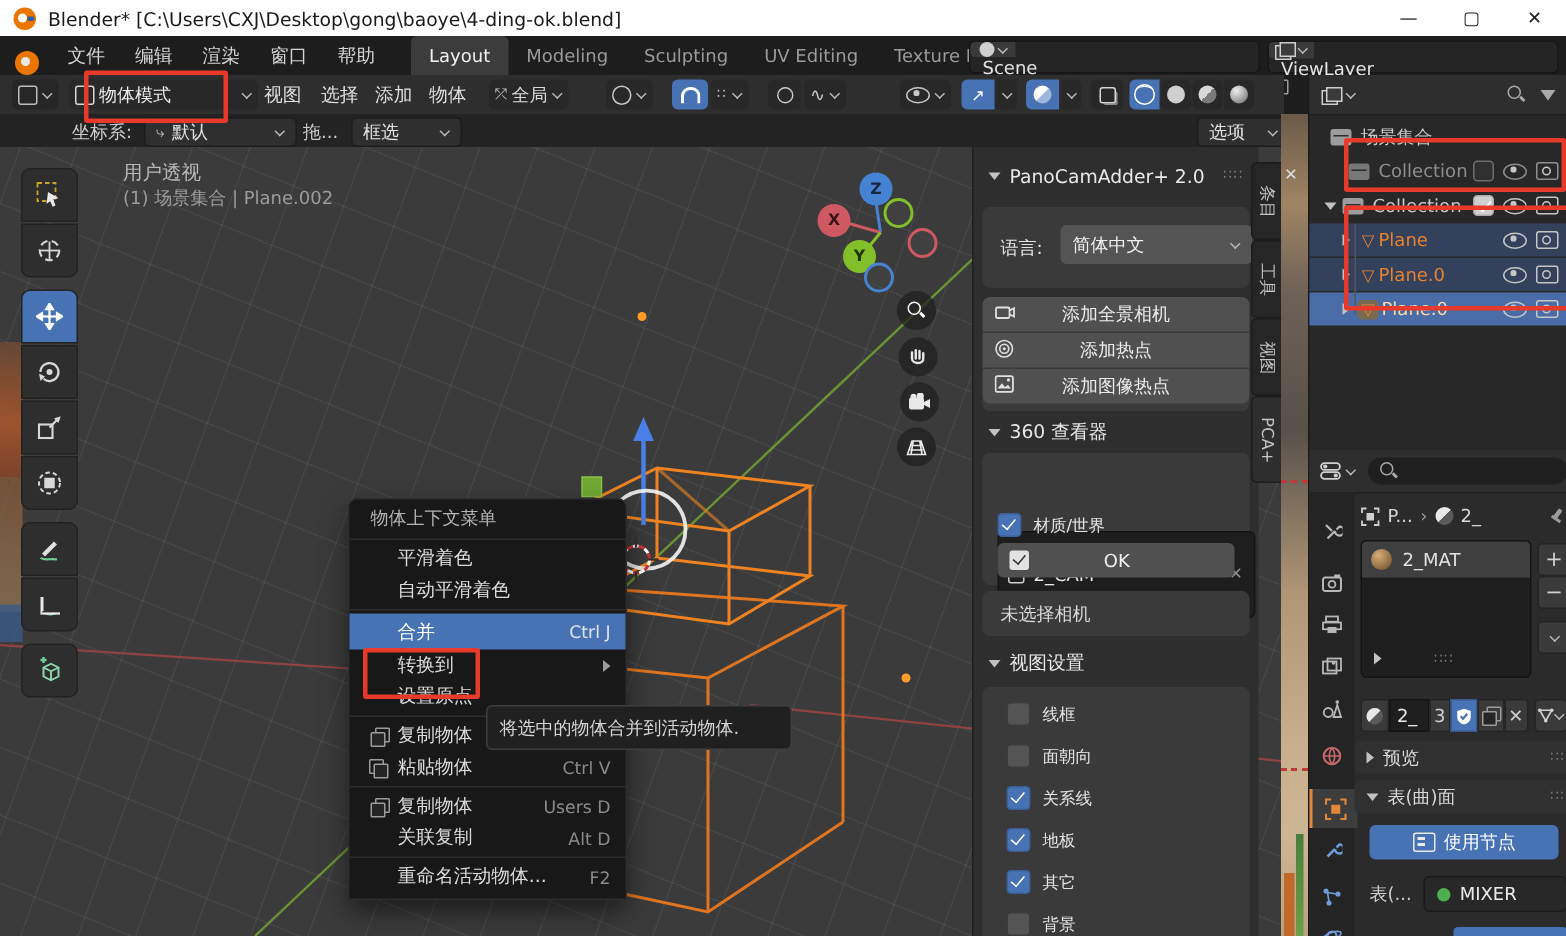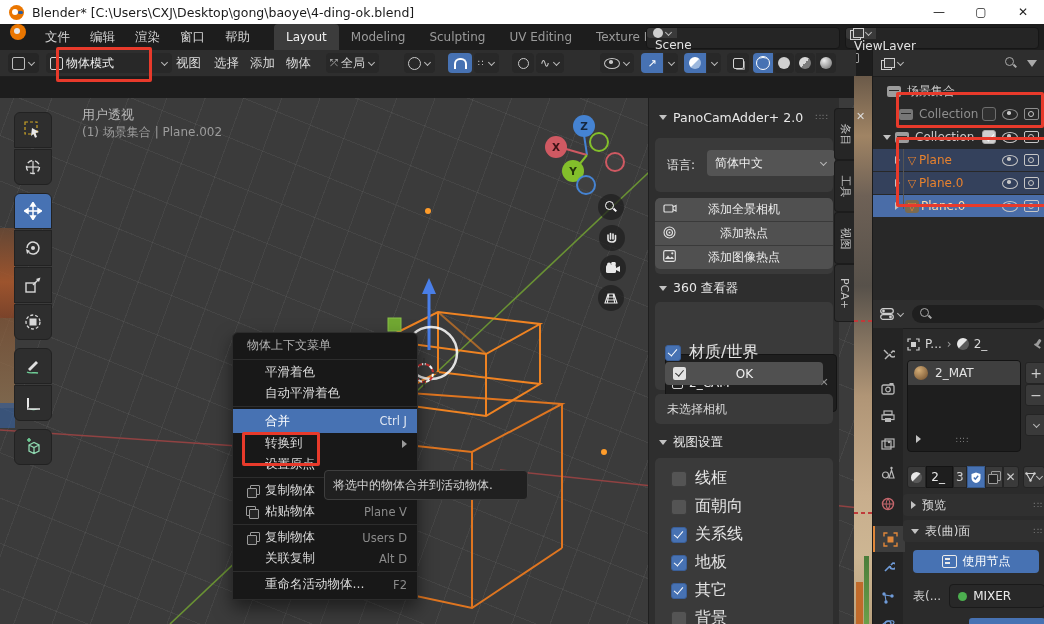--- a/index.html
+++ b/index.html
@@ -13,21 +13,21 @@
     border-right:1.4px solid #b9b9b9;border-bottom:1.4px solid #b9b9b9;transform:rotate(45deg);}
   
   #titlebar{left:0;top:0;width:1044px;height:24px;background:#ffffff;color:#111;display:flex;align-items:center;}
   .blogo{width:15px;height:15px;border-radius:50%;background:#ea7600;position:relative;margin:0 8px 0 9px;}
   .blogo::after{content:"";position:absolute;left:3px;top:4px;width:6px;height:6px;border-radius:50%;background:#fff;}
   .blogo::before{content:"";position:absolute;right:1px;top:6px;width:5px;height:3px;border-radius:2px;background:#2a5ea0;}
   #titlebar .ttl{font-size:12.5px;color:#1a1a1a;}
   .wbtns{margin-left:auto;display:flex;height:24px;}
   .wbtn{width:42px;height:24px;display:flex;align-items:center;justify-content:center;color:#222;font-size:12px;}
   
-  #topbar{left:0;top:24px;width:1044px;height:26px;background:#1d1d1d;display:flex;align-items:flex-start;}
+  #topbar{left:0;top:24px;width:1044px;height:26px;background:#1d1d1d;display:flex;align-items:flex-end;}
   .blogo2{width:16px;height:16px;border-radius:50%;background:#ea7600;position:relative;margin:0 9px 0 10px;flex:none;}
   .blogo2::after{content:"";position:absolute;left:4px;top:4px;width:6px;height:6px;border-radius:50%;background:#e8e8e8;}
   .menu-item{padding:0 10px;color:#d4d4d4;font-size:12.5px;line-height:26px;}
   .wtabs{display:flex;margin-left:14px;height:26px;overflow:hidden;width:400px;}
   .wtab{padding:0 12px;line-height:26px;color:#9a9a9a;font-size:12px;white-space:nowrap;}
   .wtab.active{background:#3c3c3c;color:#f0f0f0;border-radius:4px 4px 0 0;}
   .idwidget{height:20px;background:#252525;border:1px solid #161616;border-radius:4px;display:flex;position:absolute;top:27px;flex-direction:column;}
   .idwidget .ibtn{width:30px;height:100%;background:#3a3a3a;border-radius:3px 0 0 3px;display:flex;align-items:center;justify-content:center;gap:2px;}
   .idwidget .nm{padding:0 8px;color:#e3e3e3;font-size:12px;flex:1;}
   .mini-ic{width:12px;height:12px;position:relative;display:inline-block;}
@@ -67,21 +67,21 @@
   .npbox{position:absolute;left:6px;width:178px;background:#3a3a3a;border-radius:5px;}
   .nphead{position:absolute;left:10px;color:#e8e8e8;font-size:12.5px;display:flex;align-items:center;gap:6px;}
   .caret{display:inline-block;width:0;height:0;border-left:4px solid transparent;border-right:4px solid transparent;border-top:5px solid #c2c2c2;}
   .caret.r{border-top:4px solid transparent;border-bottom:4px solid transparent;border-left:5px solid #c2c2c2;border-right:none;}
   .grip{color:#7d7d7d;font-size:9px;letter-spacing:1px;}
   .npbtn{height:23px;background:#505050;display:flex;align-items:center;justify-content:center;color:#ececec;font-size:12px;position:relative;}
   .npbtn .lic{position:absolute;left:8px;}
   .cb{width:14px;height:14px;border-radius:3px;background:#545454;border:1px solid #3c3c3c;position:relative;flex:none;}
   .cb.on{background:#4772b3;border-color:#3a5f99;}
   .cb.on::after{content:"";position:absolute;left:4px;top:1px;width:4px;height:8px;border-right:1.8px solid #fff;border-bottom:1.8px solid #fff;transform:rotate(40deg);}
-  .cbrow{position:absolute;left:16px;display:flex;align-items:center;gap:8px;color:#e4e4e4;font-size:16px;}
+  .cbrow{position:absolute;left:16px;display:flex;align-items:center;gap:8px;color:#e4e4e4;font-size:11px;}
   .field{background:#1e1e1e;border:1px solid #141414;border-radius:4px;display:flex;align-items:center;color:#e8e8e8;}
   
   .sidetab{position:absolute;left:834px;width:20px;background:#262626;border:1px solid #1c1c1c;border-right:none;border-radius:4px 0 0 4px;display:flex;align-items:center;justify-content:center;}
   .sidetab span{transform:rotate(90deg);white-space:nowrap;font-size:11px;color:#c4c4c4;}
   .sidetab.active{background:#2e2e2e;}
   
   #strip{left:854px;top:76px;width:18px;height:548px;
     background:linear-gradient(180deg,#6b5a49 0,#a08464 60px,#6e6156 120px,#57514a 210px,#b09576 320px,#c8ae8d 420px,#cdb693 480px,#b9a17e 548px);}
   
   #outliner{left:872px;top:50px;width:172px;height:250px;background:#282828;border-left:1px solid #1a1a1a;}
@@ -252,20 +252,37 @@
       <span class="sphere" style="width:12px;height:12px;background:#cfcfcf;"></span>
     </span>
     <span class="tgl" style="left:795px;width:20px;background:#282828;">
       <span class="sphere" style="width:12px;height:12px;background:linear-gradient(135deg,#d8d8d8 50%,#7a7a7a 50%);"></span>
     </span>
     <span class="tgl" style="left:816px;width:20px;background:#282828;border-radius:0 4px 4px 0;">
       <span class="sphere" style="width:12px;height:12px;background:radial-gradient(circle at 35% 30%,#eee,#666);"></span>
     </span>
   </div>
 
+  <div id="toolsettings" class="abs">
+    <span class="abs" style="left:48px;top:4px;color:#cdcdcd;">坐标系:</span>
+    <span class="pill" style="left:96px;width:86px;">
+      <span style="color:#bdbdbd;font-size:10px;">⤷</span>
+      <span style="flex:1;">默认</span>
+      <span class="chev"></span>
+    </span>
+    <span class="abs" style="left:202px;top:4px;color:#cdcdcd;">拖...</span>
+    <span class="pill" style="left:234px;width:58px;">
+      <span style="flex:1;">框选</span>
+      <span class="chev"></span>
+    </span>
+    <span class="pill" style="left:798px;width:46px;">
+      <span style="flex:1;">选项</span>
+      <span class="chev"></span>
+    </span>
+  </div>
 
   <div id="viewport" class="abs">
     <div id="grid"></div>
 
     <div class="abs" style="left:0;top:130px;width:15px;height:90px;background:linear-gradient(180deg,#6e4a33,#b55a2a 60%,#8a4526);opacity:.8;"></div>
     <div class="abs" style="left:0;top:220px;width:15px;height:90px;background:linear-gradient(180deg,#8a5a38,#9a7a55);opacity:.7;"></div>
     <div class="abs" style="left:0;top:305px;width:15px;height:25px;background:#3a5a8a;opacity:.8;"></div>
 
     <svg class="abs" style="left:0;top:0;" width="872" height="526" viewBox="0 98 872 526">
 
@@ -449,21 +466,21 @@
           <span class="mini-ic ic-copy"></span>
         </span>
         <span class="lb">复制物体</span>
         <span class="sc">Ctrl C</span>
       </div>
     <div class="cm-item">
         <span class="ic">
           <span class="mini-ic ic-copy" style="transform:scaleX(-1);"></span>
         </span>
         <span class="lb">粘贴物体</span>
-        <span class="sc">Plane V</span>
+        <span class="sc">Ctrl V</span>
       </div>
     <div class="cm-sep"></div>
     <div class="cm-item">
         <span class="ic">
           <span class="mini-ic ic-copy"></span>
         </span>
         <span class="lb">复制物体</span>
         <span class="sc">Users D</span>
       </div>
     <div class="cm-item">

